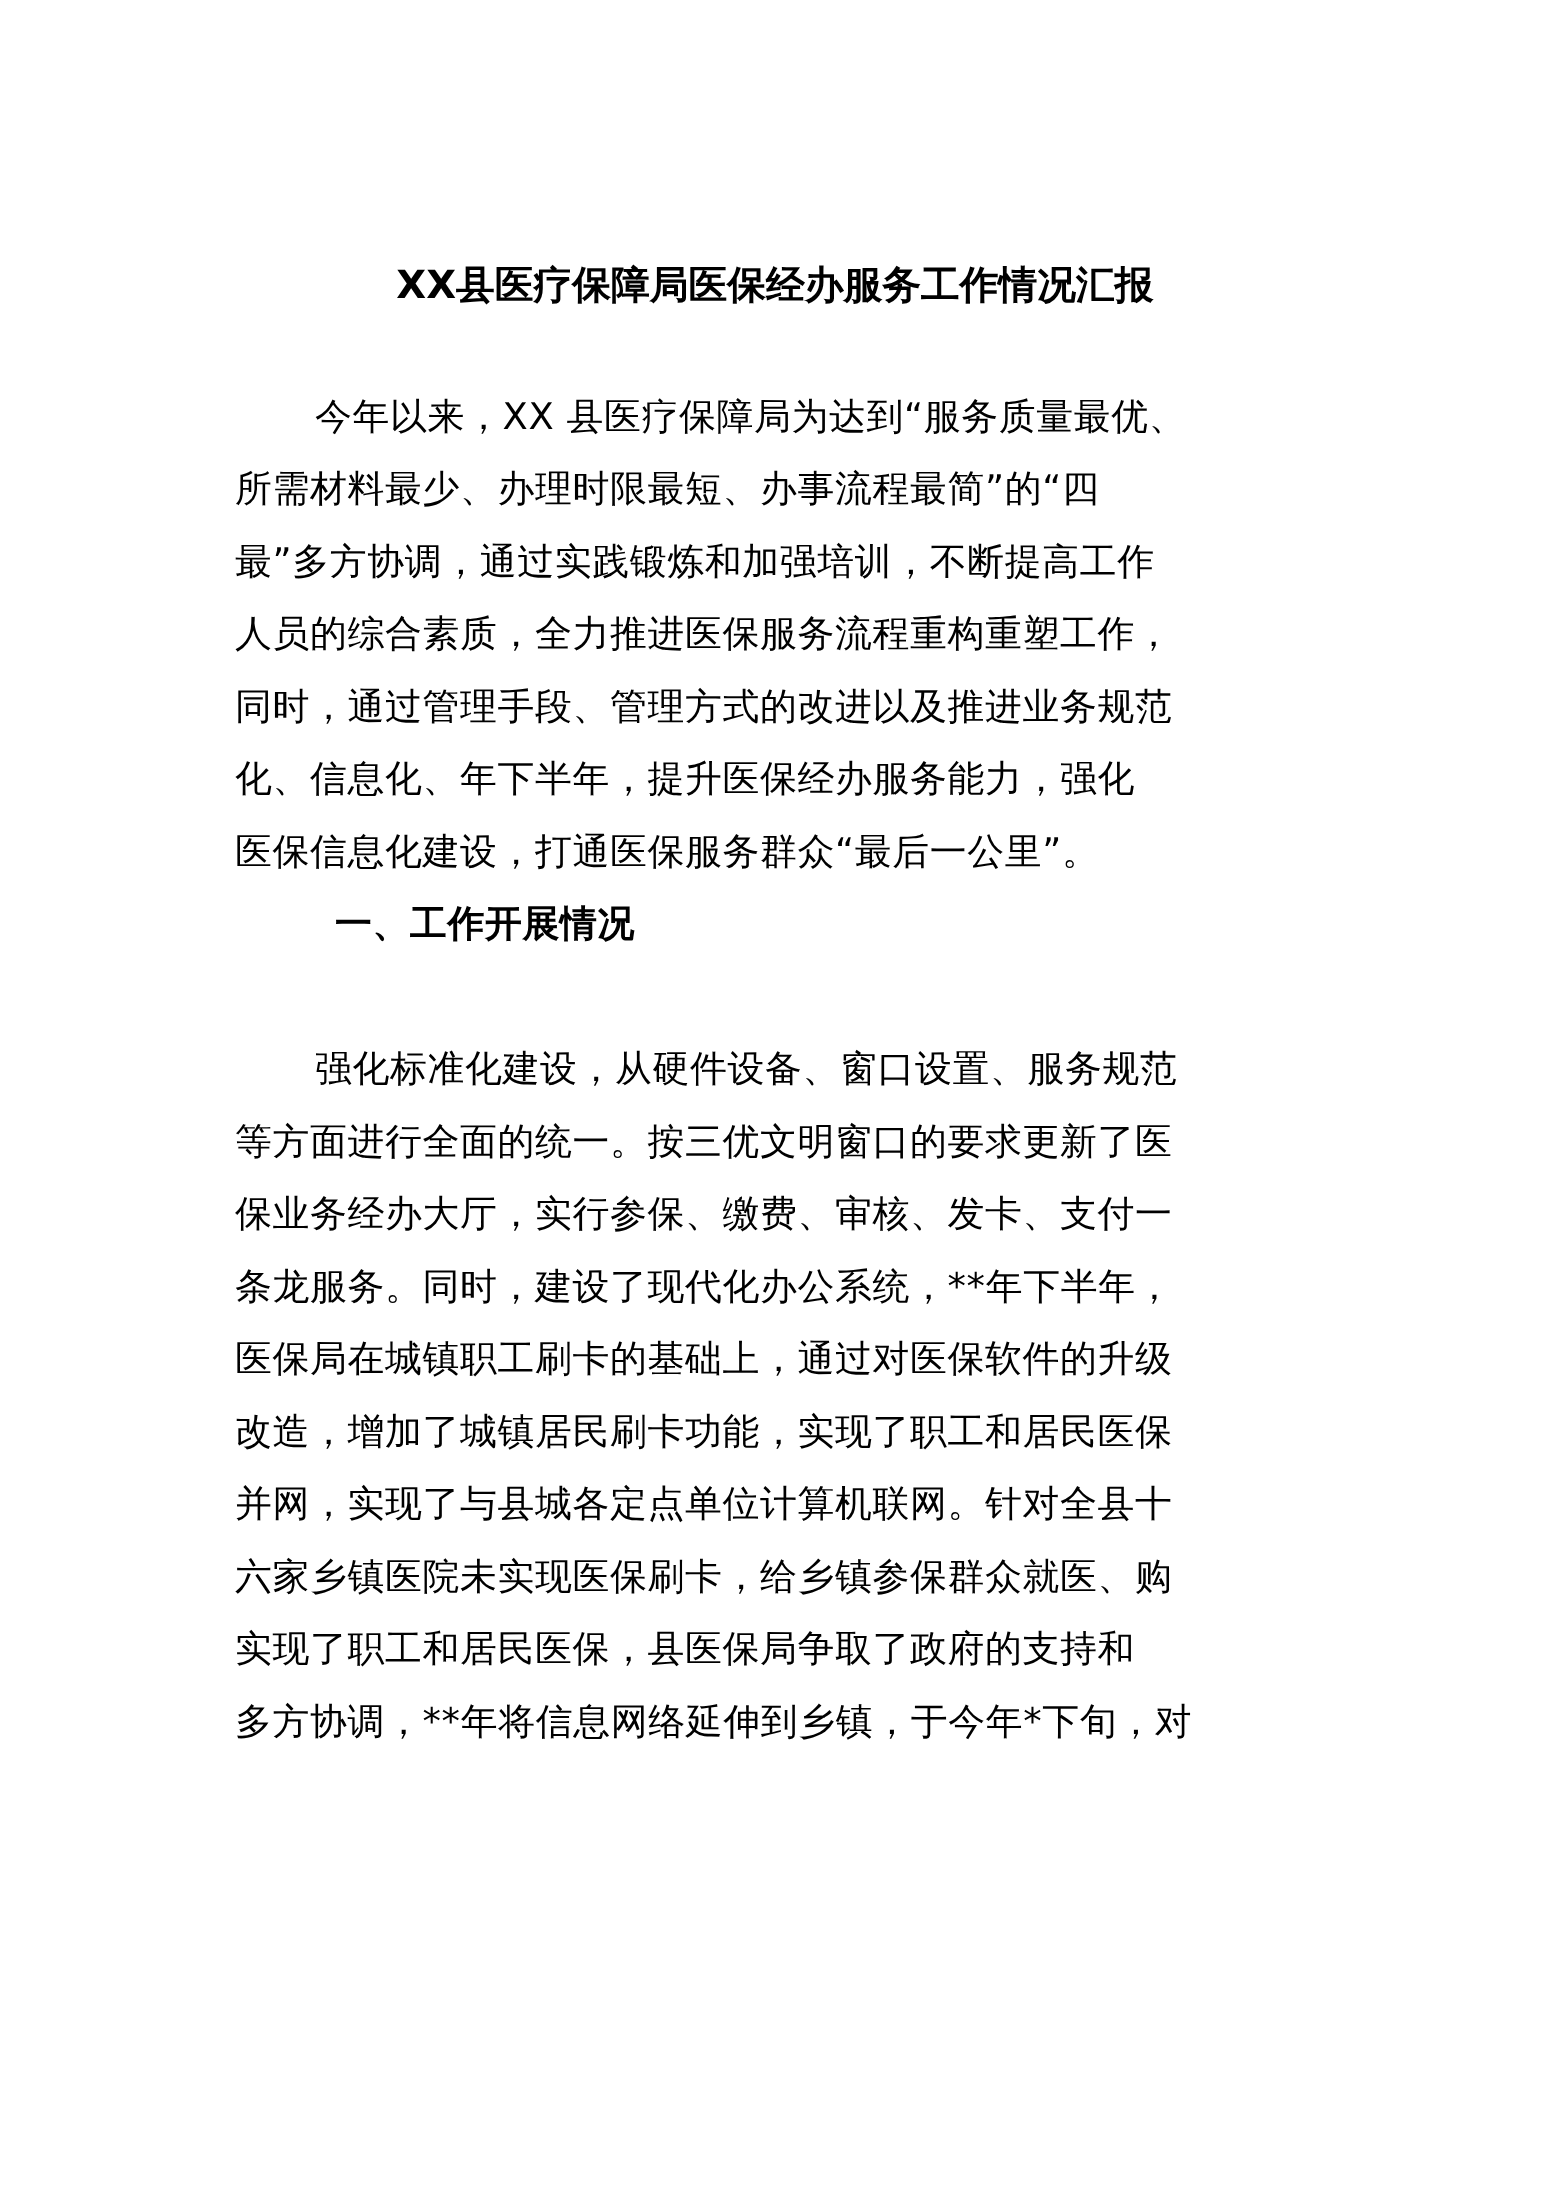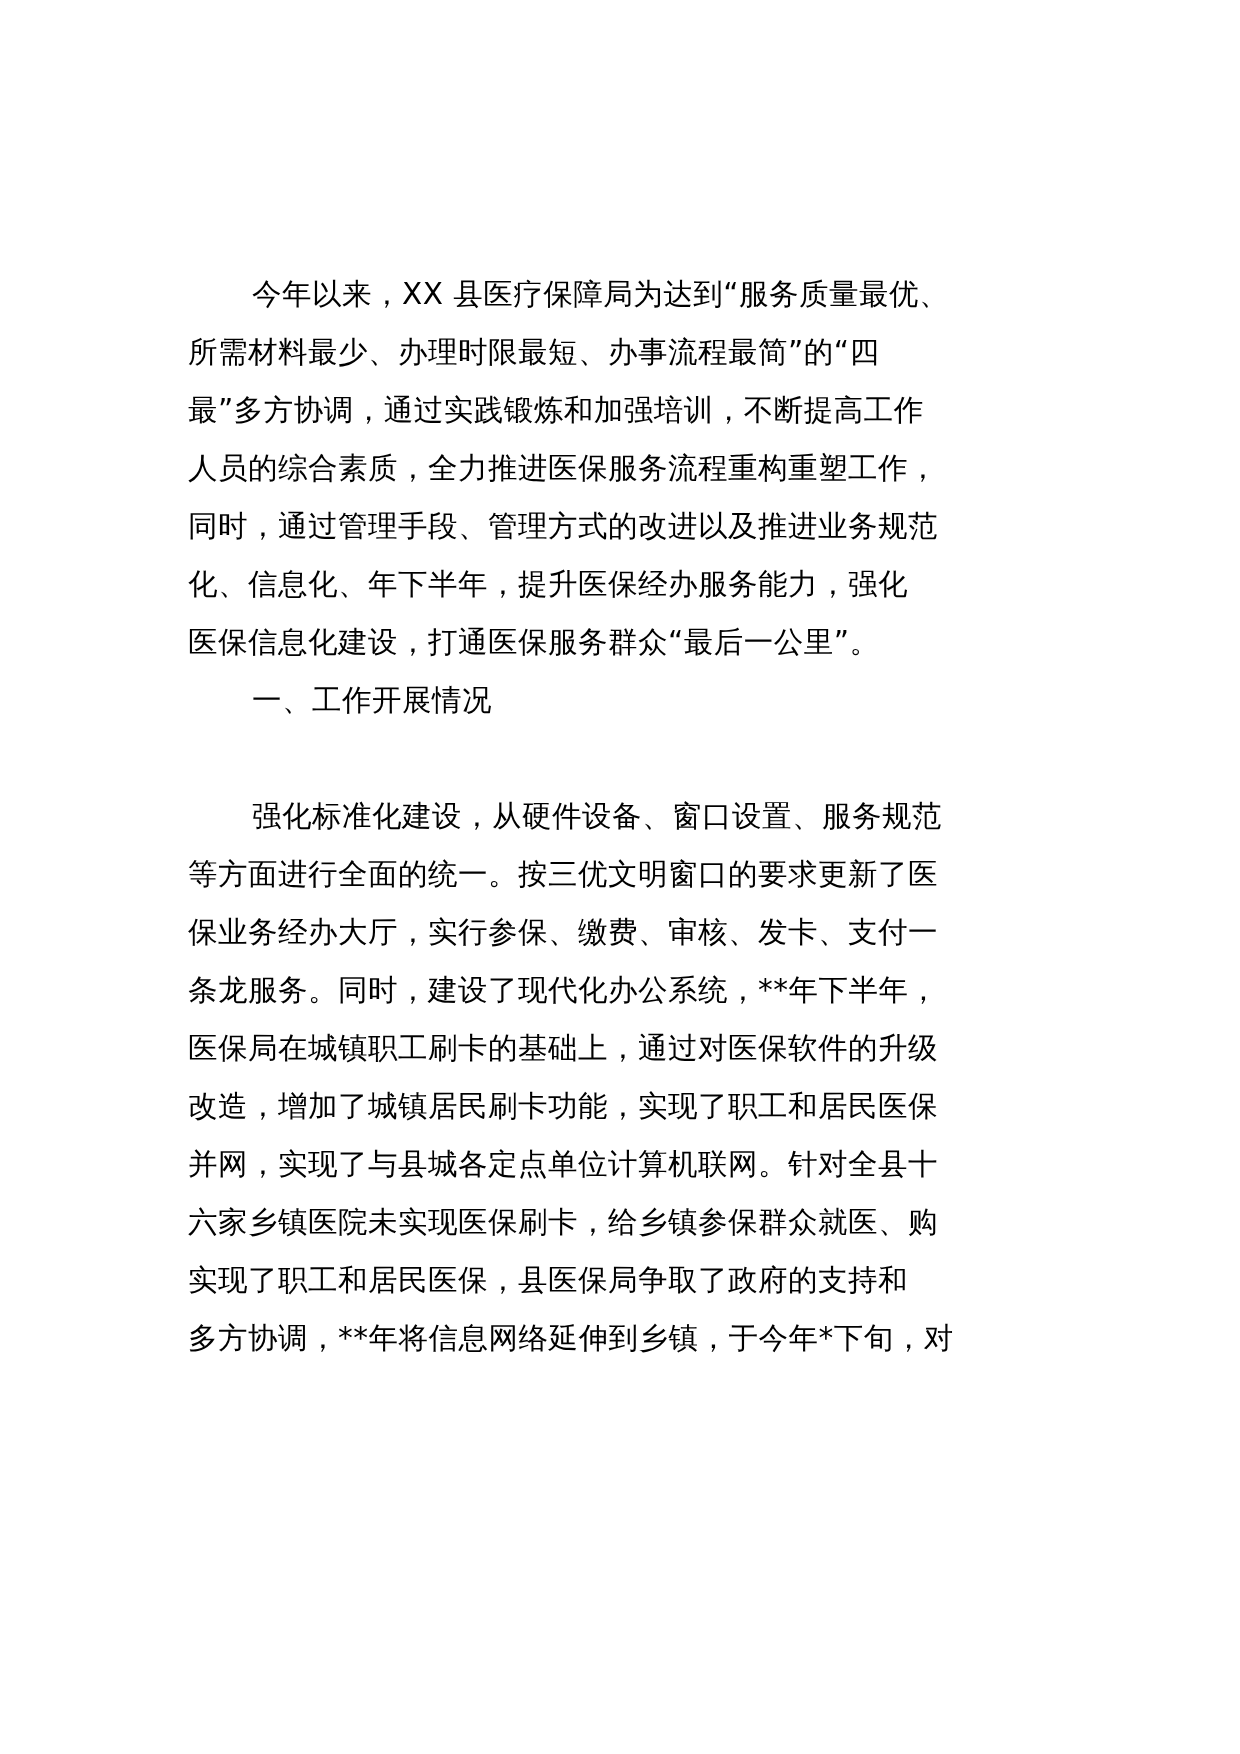--- a/index.html
+++ b/index.html
@@ -1,29 +1,30 @@
 <!DOCTYPE html>
 <html><head>
 <meta charset="utf-8">
 <style>
   html, body { margin: 0; padding: 0; background: #ffffff; }
   body { width: 1240px; height: 1754px; position: relative; overflow: hidden;
          font-family: "DejaVu Sans", "Liberation Sans", sans-serif; color: #000; }
   .page { position: absolute; left: 0; top: 0; width: 1240px; height: 1754px; background: #fff; }
   .title { position: absolute; left: 0; width: 1240px; top: 208px; text-align: center;
            font-size: 31px; font-weight: bold; letter-spacing: 0px; line-height: 40px; }
-  .line { position: absolute; left: 188px; white-space: nowrap; font-size: 29.5px; line-height: 40px; letter-spacing: 0.5px; }
+  .line { position: absolute; left: 188px; white-space: nowrap; font-size: 29.5px; line-height: 40px; letter-spacing: 0.5px; margin-top: 39px; }
   .indent { left: 252px; }
-  .h1 { font-weight: normal; left: 252px; }
+  .h1 { font-weight: bold; left: 268px; }
   .h2 { font-weight: bold; left: 262px; }
 </style>
 </head>
 <body>
 
 <div class="page">
+  <div class="title">XX县医疗保障局医保经办服务工作情况汇报</div>
 
   <div>
     <div class="line indent" style="top:274px">今年以来，XX 县医疗保障局为达到“服务质量最优、</div>
     <div class="line" style="top:332px">所需材料最少、办理时限最短、办事流程最简”的“四</div>
     <div class="line" style="top:390px">最”多方协调，通过实践锻炼和加强培训，不断提高工作</div>
     <div class="line" style="top:448px">人员的综合素质，全力推进医保服务流程重构重塑工作，</div>
     <div class="line" style="top:506px">同时，通过管理手段、管理方式的改进以及推进业务规范</div>
     <div class="line" style="top:564px">化、信息化、年下半年，提升医保经办服务能力，强化</div>
     <div class="line" style="top:622px">医保信息化建设，打通医保服务群众“最后一公里”。</div>
   </div>

